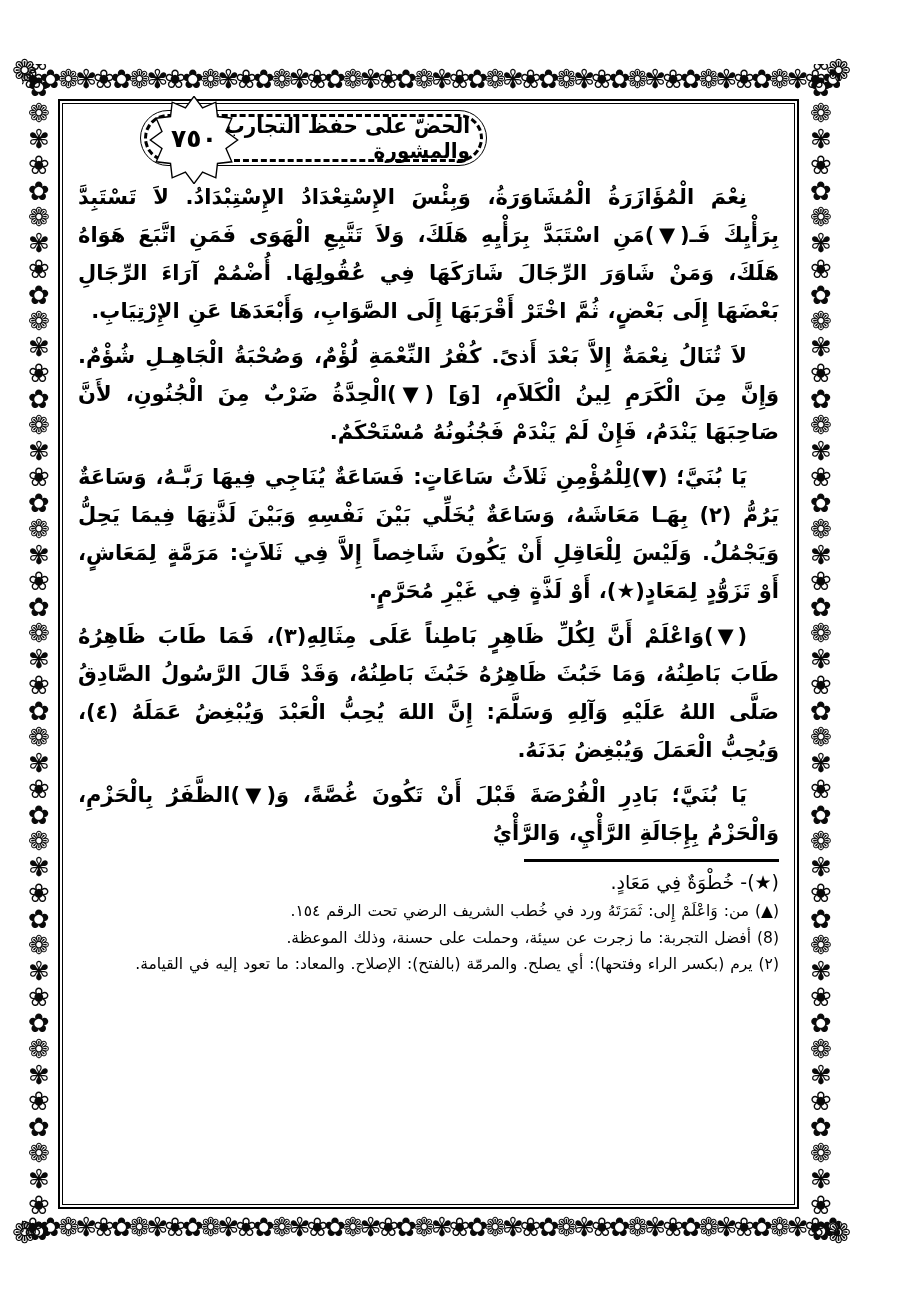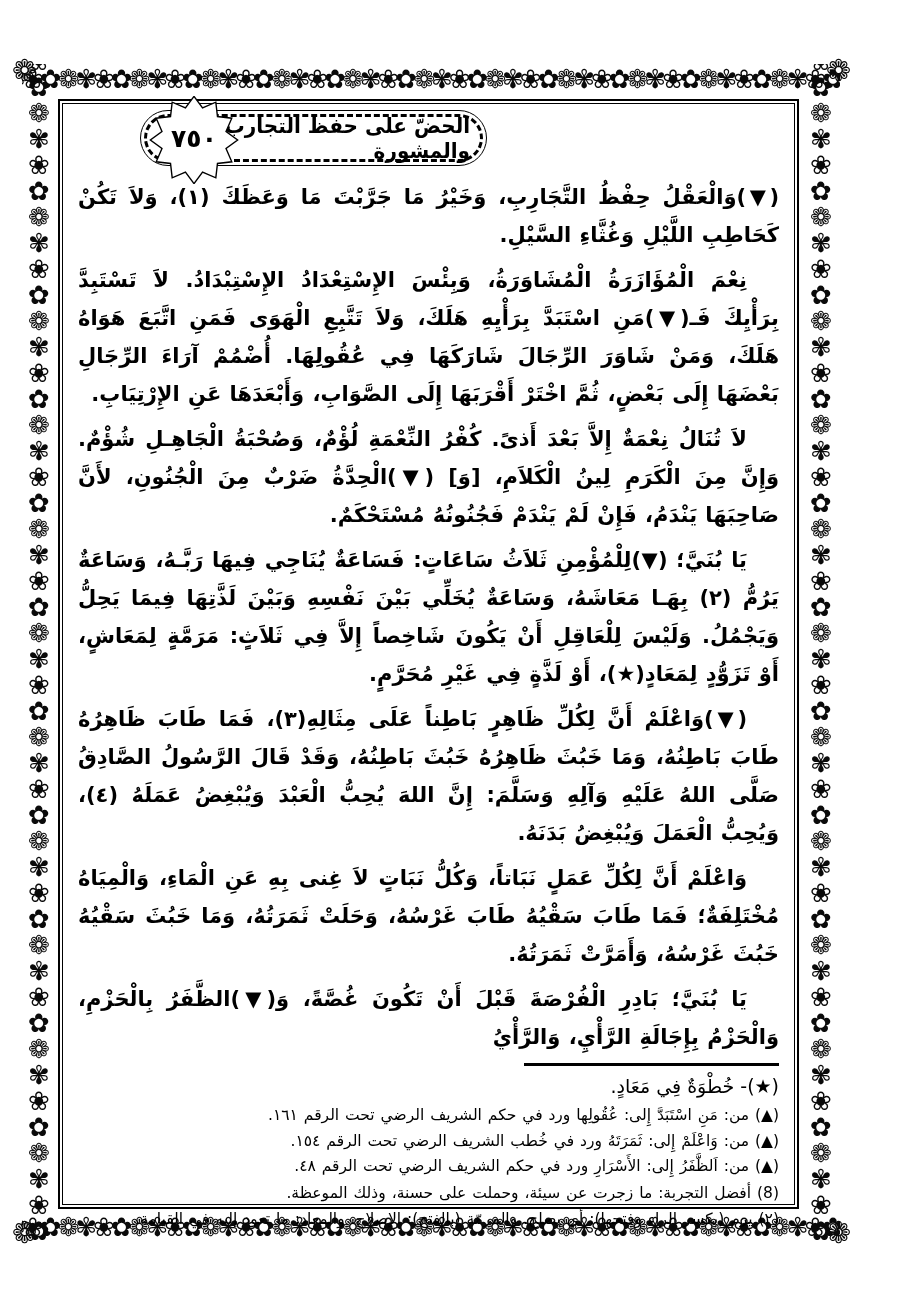--- a/index.html
+++ b/index.html
@@ -88,37 +88,33 @@
           </div>
           <div class="medallion">
             <svg viewBox="0 0 110 100" width="96" height="88">
               <polygon points="55,0 64.8,13.3 80,6.7 81.9,23.1 98.3,25 91.7,40.2 105,50 91.7,59.8 98.3,75 81.9,76.9 80,93.3 64.8,86.7 55,100 45.2,86.7 30,93.3 28.1,76.9 11.7,75 18.3,59.8 5,50 18.3,40.2 11.7,25 28.1,23.1 30,6.7 45.2,13.3" fill="#ffffff" stroke="#000000" stroke-width="1.6"></polygon>
             </svg>
             <div class="page-num">٧٥٠</div>
           </div>
         </div>
 
         <div class="body-text">
-          <p class="para">(▼)وَالْعَقْلُ حِفْظُ التَّجَارِبِ، وَخَيْرُ مَا جَرَّبْتَ مَا وَعَظَكَ (١)، وَلاَ تَكُنْ كَحَاطِبِ اللَّيْلِ وَغُثَّاءِ السَّيْلِ.</p>
           <p class="para indent">نِعْمَ الْمُؤَازَرَةُ الْمُشَاوَرَةُ، وَبِئْسَ الإِسْتِعْدَادُ الإِسْتِبْدَادُ. لاَ تَسْتَبِدَّ بِرَأْيِكَ فَـ(▼)مَنِ اسْتَبَدَّ بِرَأْيِهِ هَلَكَ، وَلاَ تَتَّبِعِ الْهَوَى فَمَنِ اتَّبَعَ هَوَاهُ هَلَكَ، وَمَنْ شَاوَرَ الرِّجَالَ شَارَكَهَا فِي عُقُولِهَا. أُضْمُمْ آرَاءَ الرِّجَالِ بَعْضَهَا إِلَى بَعْضٍ، ثُمَّ اخْتَرْ أَقْرَبَهَا إِلَى الصَّوَابِ، وَأَبْعَدَهَا عَنِ الإِرْتِيَابِ.</p>
           <p class="para indent">لاَ تُنَالُ نِعْمَةٌ إِلاَّ بَعْدَ أَذىً. كُفْرُ النِّعْمَةِ لُؤْمٌ، وَصُحْبَةُ الْجَاهِـلِ شُؤْمٌ. وَإِنَّ مِنَ الْكَرَمِ لِينُ الْكَلاَمِ، [وَ] (▼)الْحِدَّةُ ضَرْبٌ مِنَ الْجُنُونِ، لأَنَّ صَاحِبَهَا يَنْدَمُ، فَإِنْ لَمْ يَنْدَمْ فَجُنُونُهُ مُسْتَحْكَمٌ.</p>
           <p class="para indent">يَا بُنَيَّ؛ (▼)لِلْمُؤْمِنِ ثَلاَثُ سَاعَاتٍ: فَسَاعَةٌ يُنَاجِي فِيهَا رَبَّـهُ، وَسَاعَةٌ يَرُمُّ (٢) بِهَـا مَعَاشَهُ، وَسَاعَةٌ يُخَلِّي بَيْنَ نَفْسِهِ وَبَيْنَ لَذَّتِهَا فِيمَا يَحِلُّ وَيَجْمُلُ. وَلَيْسَ لِلْعَاقِلِ أَنْ يَكُونَ شَاخِصاً إِلاَّ فِي ثَلاَثٍ: مَرَمَّةٍ لِمَعَاشٍ، أَوْ تَزَوُّدٍ لِمَعَادٍ(★)، أَوْ لَذَّةٍ فِي غَيْرِ مُحَرَّمٍ.</p>
           <p class="para indent">(▼)وَاعْلَمْ أَنَّ لِكُلِّ ظَاهِرٍ بَاطِناً عَلَى مِثَالِهِ(٣)، فَمَا طَابَ ظَاهِرُهُ طَابَ بَاطِنُهُ، وَمَا خَبُثَ ظَاهِرُهُ خَبُثَ بَاطِنُهُ، وَقَدْ قَالَ الرَّسُولُ الصَّادِقُ صَلَّى اللهُ عَلَيْهِ وَآلِهِ وَسَلَّمَ: إِنَّ اللهَ يُحِبُّ الْعَبْدَ وَيُبْغِضُ عَمَلَهُ (٤)، وَيُحِبُّ الْعَمَلَ وَيُبْغِضُ بَدَنَهُ.</p>
-          <p class="para indent">وَاعْلَمْ أَنَّ لِكُلِّ عَمَلٍ نَبَاتاً، وَكُلُّ نَبَاتٍ لاَ غِنى بِهِ عَنِ الْمَاءِ، وَالْمِيَاهُ مُخْتَلِفَةٌ؛ فَمَا طَابَ سَقْيُهُ طَابَ غَرْسُهُ، وَحَلَتْ ثَمَرَتُهُ، وَمَا خَبُثَ سَقْيُهُ خَبُثَ غَرْسُهُ، وَأَمَرَّتْ ثَمَرَتُهُ.</p>
           <p class="para indent">يَا بُنَيَّ؛ بَادِرِ الْفُرْصَةَ قَبْلَ أَنْ تَكُونَ غُصَّةً، وَ(▼)الظَّفَرُ بِالْحَزْمِ، وَالْحَزْمُ بِإِجَالَةِ الرَّأْيِ، وَالرَّأْيُ</p>
         </div>
 
         <div class="fn-sep"></div>
 
         <div class="footnotes">
           <div class="fn-star">(★)- خُطْوَةٌ فِي مَعَادٍ.</div>
 
-          <div class="fn">(▲) من: مَنِ اسْتَبَدَّ إِلى: عُقُولِها ورد في حكم الشريف الرضي تحت الرقم ١٦١.</div>
           <div class="fn">(▲) من: وَاعْلَمْ إِلى: ثَمَرَتَهُ ورد في خُطب الشريف الرضي تحت الرقم ١٥٤.</div>
-          <div class="fn">(▲) من: اَلظَّفَرُ إِلى: الأَسْرَارِ ورد في حكم الشريف الرضي تحت الرقم ٤٨.</div>
 
           <div class="fn fn-num">(8) أفضل التجربة: ما زجرت عن سيئة، وحملت على حسنة، وذلك الموعظة.</div>
           <div class="fn fn-num">(٢) يرم (بكسر الراء وفتحها): أي يصلح. والمرمّة (بالفتح): الإصلاح. والمعاد: ما تعود إليه في القيامة.</div>
 
         </div>
 
       </div>
     </div>
   </div>
 </div>

